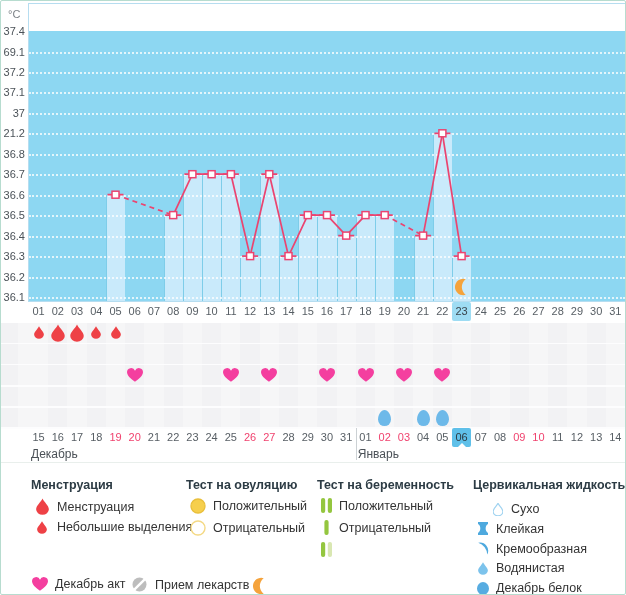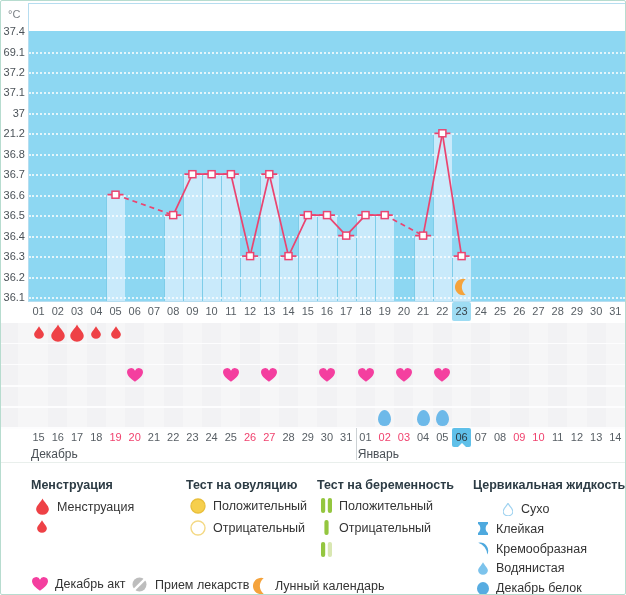--- a/index.html
+++ b/index.html
@@ -275,20 +275,21 @@
         <span class="lb">Менструация</span>
       </div>
       <div class="legitem" style="left:33px;top:519.0px">
         <span class="ic" style="width:16px">
           <span class="evicon-svg" style="display:inline-block;line-height:0">
             <svg width="10" height="13" viewBox="0 0 12 16">
               <path d="M6 .4 C7.6 4 12 7 12 10.6 A6 5.2 0 0 1 0 10.6 C0 7 4.4 4 6 .4 Z" fill="#ee4146"></path>
             </svg>
           </span>
         </span>
+        <span class="lb">Небольшие выделения</span>
       </div>
       <div class="leghead" style="left:185px;top:477px">Тест на овуляцию</div>
       <div class="legitem" style="left:188px;top:497.0px">
         <span class="ic" style="width:17px">
           <span class="evicon-svg" style="display:inline-block;line-height:0">
             <svg width="16" height="16" viewBox="0 0 16 16">
               <circle cx="8" cy="8" r="7" fill="#f6cf4d" stroke="#e9bf3b" stroke-width="1.3"></circle>
             </svg>
           </span>
         </span>
@@ -330,21 +331,21 @@
         <span class="ic" style="width:12px">
           <span class="evicon-svg" style="display:inline-block;line-height:0">
             <svg width="11" height="15" viewBox="0 0 11 15">
               <rect x="0" y="0" width="4.2" height="15" rx="2" fill="#94c63f"></rect>
               <rect x="6.8" y="0" width="4.2" height="15" rx="2" fill="#d9e7b2"></rect>
             </svg>
           </span>
         </span>
       </div>
       <div class="leghead" style="left:472px;top:477px">Цервикальная жидкость</div>
-      <div class="legitem" style="left:500px;top:501.0px">
+      <div class="legitem" style="left:490px;top:501.0px">
         <span class="ic" style="width:13px">
           <span class="evicon-svg" style="display:inline-block;line-height:0">
             <svg width="10" height="13" viewBox="0 0 12 16">
               <path d="M6 .4 C7.6 4 12 7 12 10.6 A6 5.2 0 0 1 0 10.6 C0 7 4.4 4 6 .4 Z" fill="#fff" stroke="#9ed2f0" stroke-width="1.4"></path>
             </svg>
           </span>
         </span>
         <span class="lb">Сухо</span>
       </div>
       <div class="legitem" style="left:475px;top:520.8px">
@@ -409,16 +410,15 @@
         <span class="lb">Прием лекарств</span>
       </div>
       <div class="legitem" style="left:250px;top:576px">
         <span class="ic" style="width:17px">
           <span class="evicon-svg" style="display:inline-block;line-height:0">
             <svg width="18" height="18" viewBox="0 0 18 18">
               <path d="M12.7 1.2 A8.2 8.2 0 1 0 12.7 16.8 A9.8 9.8 0 0 1 12.7 1.2 Z" fill="#f5a33c"></path>
             </svg>
           </span>
         </span>
-        <span class="lb">Лунный календарь</span>
       </div>
     </div>
 </div>
 
 </body></html>

